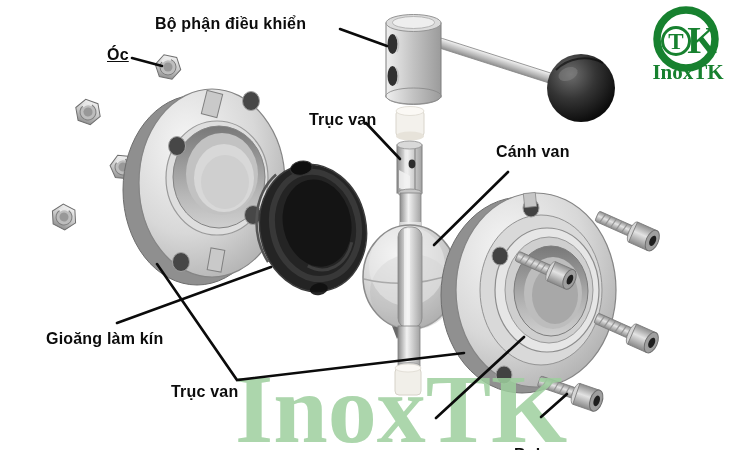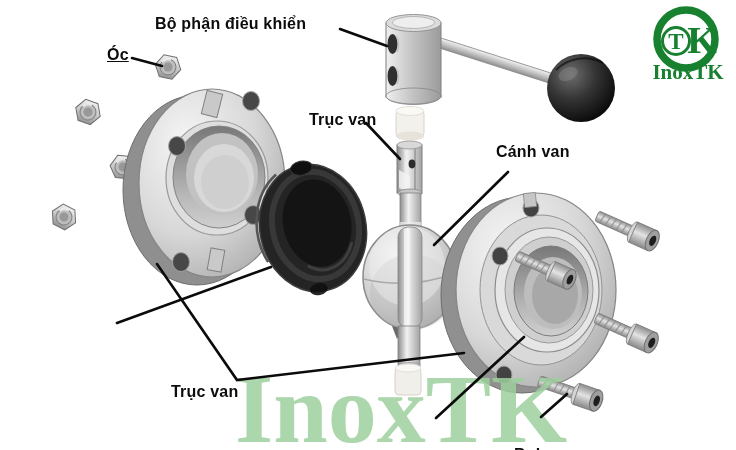--- a/index.html
+++ b/index.html
@@ -216,16 +216,17 @@
       <text x="676" y="49" text-anchor="middle" font-family="Liberation Serif, serif" font-weight="bold" font-size="23" fill="#17812f">T</text>
       <text x="702" y="53" text-anchor="middle" font-family="Liberation Serif, serif" font-weight="bold" font-size="38" fill="#17812f">K</text>
       <text x="688" y="79" text-anchor="middle" font-family="Liberation Serif, serif" font-weight="bold" font-size="21" fill="#17812f">InoxTK</text>
     </g>
   </svg>
 
   <div class="part-label lbl-control">Bộ phận điều khiển</div>
   <div class="part-label lbl-nut">Óc</div>
   <div class="part-label lbl-stem">Trục van</div>
   <div class="part-label lbl-disc">Cánh van</div>
+  <div class="part-label lbl-gasket">Gioăng làm kín</div>
   <div class="part-label lbl-body">Trục van</div>
   <div class="part-label lbl-bolt">Bulong</div>
 
 </div>
 
 </body></html>

